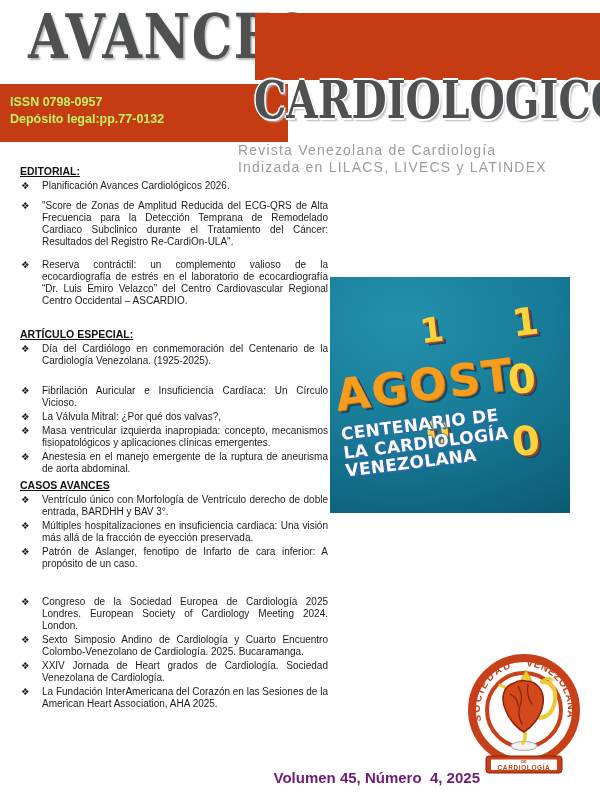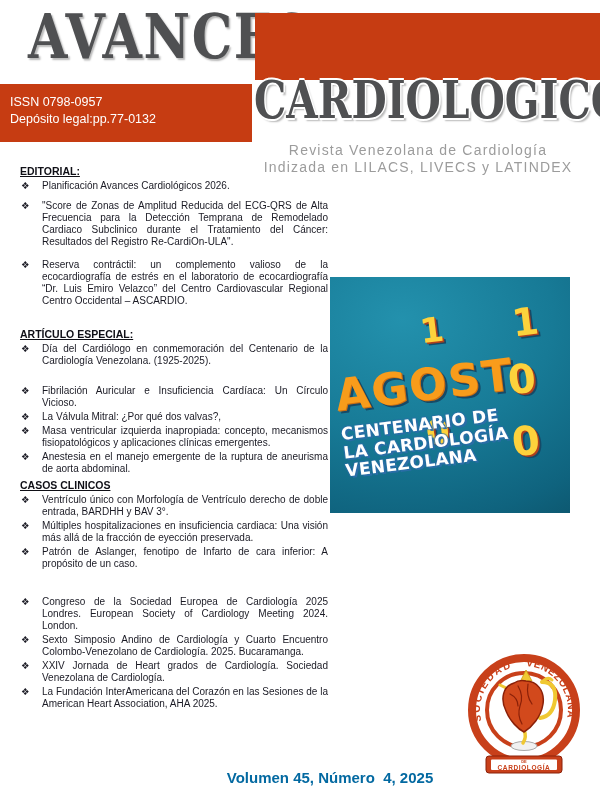--- a/index.html
+++ b/index.html
@@ -10,32 +10,32 @@
   
   .avances{
     position:absolute;left:28px;top:6px;line-height:1;white-space:nowrap;
     font-family:"DejaVu Serif",serif;font-weight:700;font-size:62px;
     color:#4f5052;letter-spacing:2px;
     transform:scaleX(.82);transform-origin:left top;
     text-shadow:2px 2px 2px #b9b9b9;
   }
   .redtop{position:absolute;left:255px;top:13px;width:345px;height:67px;background:#c63c12;}
   .issnbox{
-    position:absolute;left:0;top:84px;width:252px;height:58px;background:#c63c12;
-    color:#ffffff;font-weight:normal;font-size:12.5px;line-height:17px;
+    position:absolute;left:0;top:84px;width:288px;height:58px;background:#c63c12;
+    color:#bef264;font-weight:bold;font-size:12.5px;line-height:17px;
     padding:10px 0 0 10px;box-sizing:border-box;
   }
   .cardio{
     position:absolute;left:254px;top:74px;line-height:1;white-space:nowrap;
     font-family:"DejaVu Serif",serif;font-weight:700;font-size:52px;
     color:#4f5052;transform:scaleX(.78);transform-origin:left top;
     text-shadow:-2px 0 0 #fff,2px 0 0 #fff,0 -2px 0 #fff,0 2px 0 #fff,3px 3px 2px #b9b9b9;
   }
   .subtitle{
-    position:absolute;left:238px;top:142px;width:360px;text-align:center;
+    position:absolute;left:238px;top:142px;width:360px;
     color:#9c9c9c;font-size:14px;letter-spacing:1.2px;line-height:16.5px;
   }
   
   .toc{
     position:absolute;left:20px;top:165px;width:308px;
     color:#1a1a24;font-size:10px;line-height:12px;
   }
   .shead{
     font-weight:bold;text-decoration:underline;font-size:10.5px;
     color:#0f0f16;margin-bottom:3px;white-space:nowrap;
@@ -62,22 +62,22 @@
   .d-r0a{left:178px;top:82px;font-size:40px;}
   .d-r0b{left:182px;top:144px;font-size:40px;}
   .caption{
     position:absolute;left:10px;top:148px;transform:rotate(-7deg);transform-origin:left top;
     font-family:"DejaVu Sans",sans-serif;font-weight:700;color:#fff;
     font-size:17px;line-height:18.5px;letter-spacing:.3px;white-space:nowrap;
     text-shadow:2px 2px 0 rgba(42,109,168,.95),-1px -1px 0 rgba(42,109,168,.55),1px -1px 0 rgba(42,109,168,.55),-1px 1px 0 rgba(42,109,168,.55);
   }
   
   .volume{
-    position:absolute;left:180px;top:769px;width:300px;text-align:center;
-    font-weight:bold;font-size:15px;color:#0369a1;white-space:pre;
+    position:absolute;left:180px;top:769px;width:300px;text-align:right;
+    font-weight:bold;font-size:15px;color:#701a75;white-space:pre;
   }
   .logo{position:absolute;left:458px;top:650px;}
 </style>
 </head>
 <body>
 
 <div class="avances">AVANCES</div>
 <div class="redtop"></div>
 <div class="issnbox">
   <div>ISSN 0798-0957</div>
@@ -131,21 +131,21 @@
       <span class="blt">❖</span>
       <div class="itx">Masa ventricular izquierda inapropiada: concepto, mecanismos fisiopatológicos y aplicaciones clínicas emergentes.</div>
     </div>
     <div class="item">
       <span class="blt">❖</span>
       <div class="itx">Anestesia en el manejo emergente de la ruptura de aneurisma de aorta abdominal.</div>
     </div>
   </div>
 
   <div class="sec mb4">
-    <div class="shead">CASOS CLINICOS</div>
+    <div class="shead">CASOS AVANCES</div>
     <div class="item">
       <span class="blt">❖</span>
       <div class="itx">Ventrículo único con Morfología de Ventrículo derecho de doble entrada, BARDHH y BAV 3°.</div>
     </div>
     <div class="item">
       <span class="blt">❖</span>
       <div class="itx">Múltiples hospitalizaciones en insuficiencia cardiaca: Una visión más allá de la fracción de eyección preservada.</div>
     </div>
     <div class="item">
       <span class="blt">❖</span>

